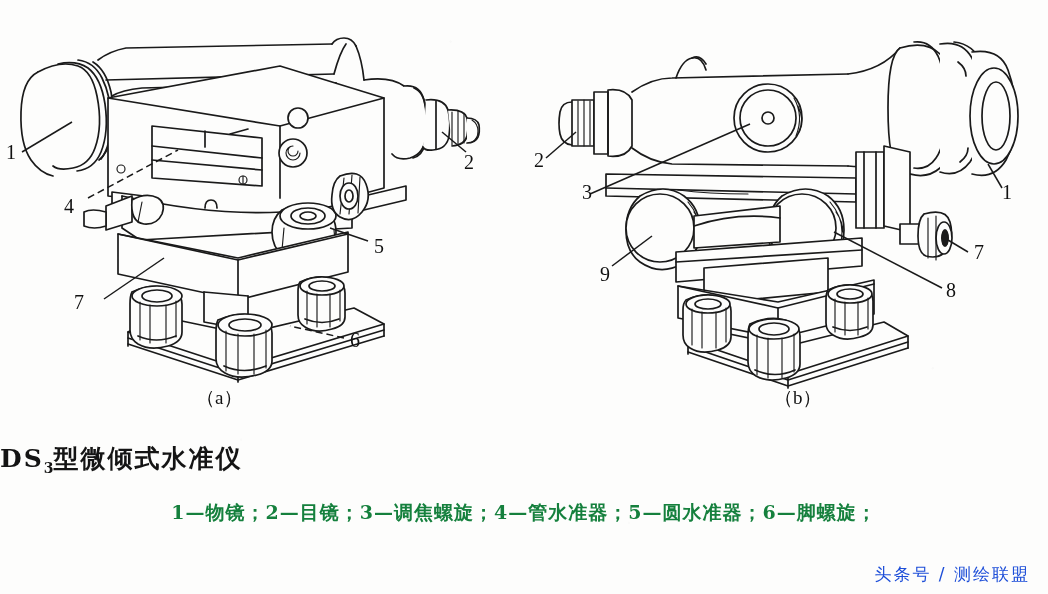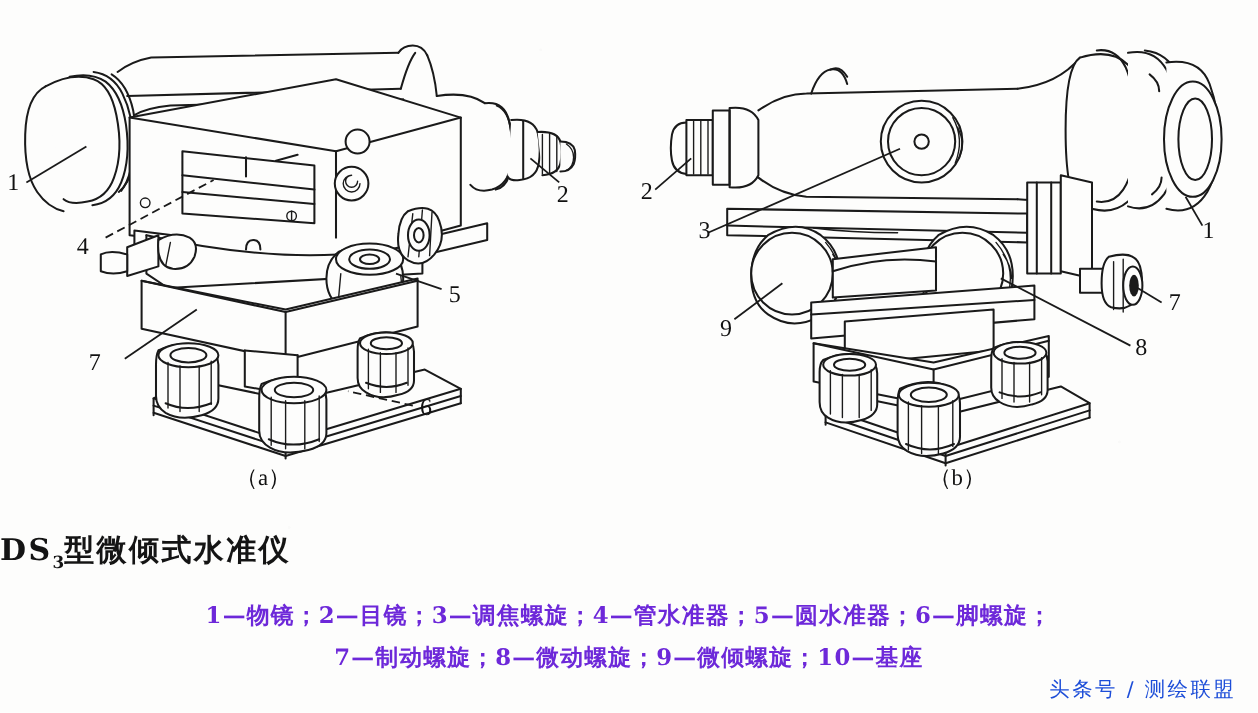--- a/index.html
+++ b/index.html
@@ -64,21 +64,21 @@
     font-weight: 600;
   }
   #title .sub { font-size: 14px; vertical-align: sub; letter-spacing: 0; }
   .caption-line {
     position: absolute;
     left: 0; right: 0;
     text-align: center;
     font-family: "DejaVu Serif", "Liberation Serif", serif;
     font-size: 19px;
     letter-spacing: 1px;
-    color: #6d28d9;
+    color: #15803d;
     font-weight: 600;
   }
   #caption1 { top: 500px; }
   #caption2 { top: 535px; }
   #watermark {
     position: absolute;
     right: 18px;
     bottom: 8px;
     font-family: "DejaVu Sans", "Liberation Sans", sans-serif;
     font-size: 17px;
@@ -354,17 +354,16 @@
   <div class="callout" style="left:946px; top:280px;">8</div>
 
   <div class="fig-label" style="left:196px; top:385px;">（a）</div>
   <div class="fig-label" style="left:774px; top:385px;">（b）</div>
 
   <div id="title">
     <span>DS</span><span class="sub">3</span><span>型微倾式水准仪</span>
   </div>
 
   <div class="caption-line" id="caption1">1—物镜；2—目镜；3—调焦螺旋；4—管水准器；5—圆水准器；6—脚螺旋；</div>
-  <div class="caption-line" id="caption2">7—制动螺旋；8—微动螺旋；9—微倾螺旋；10—基座</div>
 
   <div id="watermark">头条号 / 测绘联盟</div>
 
 </div>
 
 </body></html>

